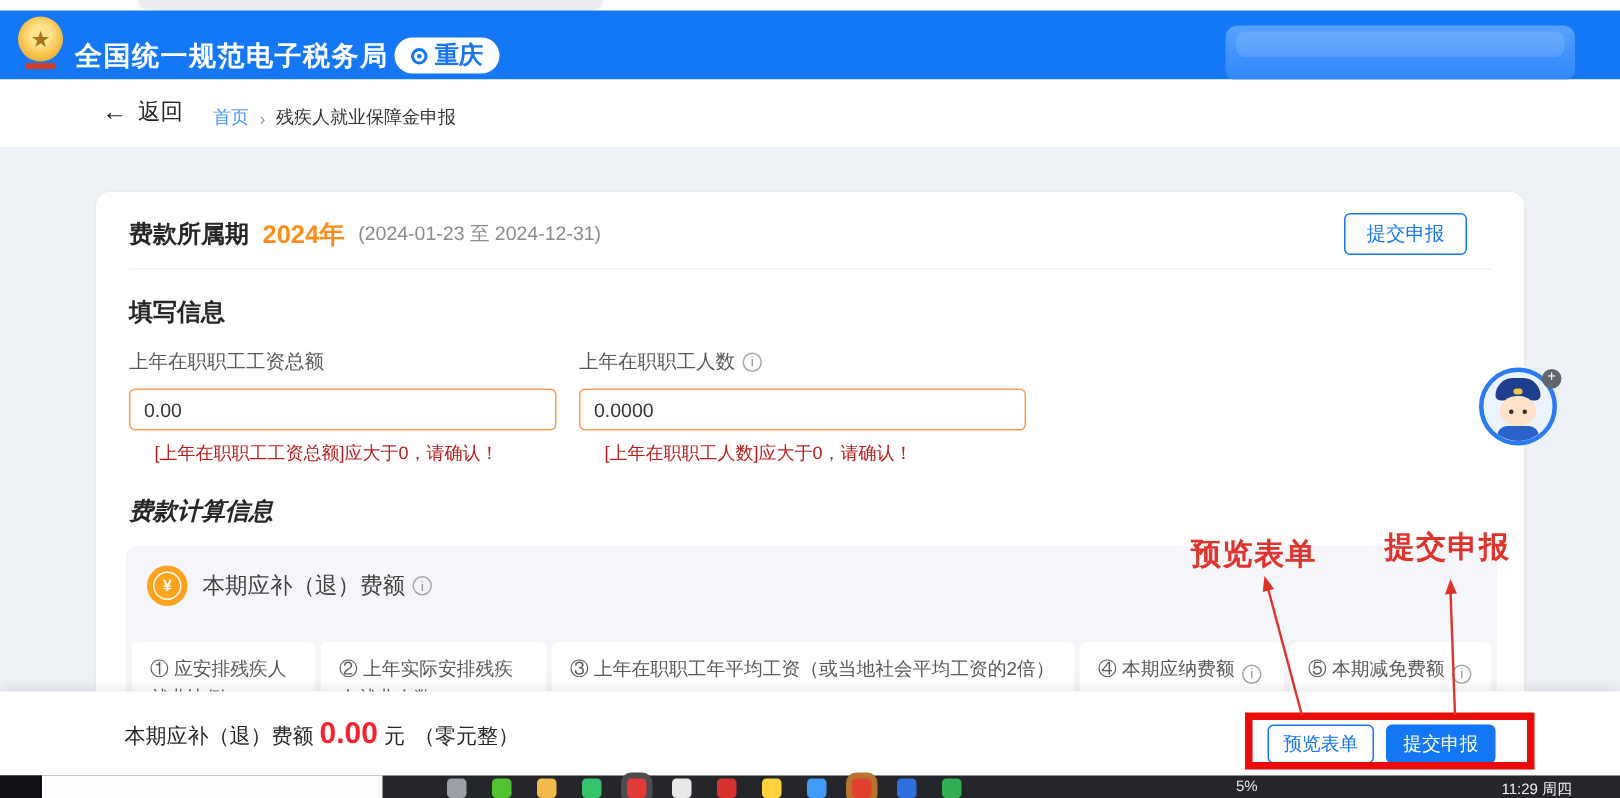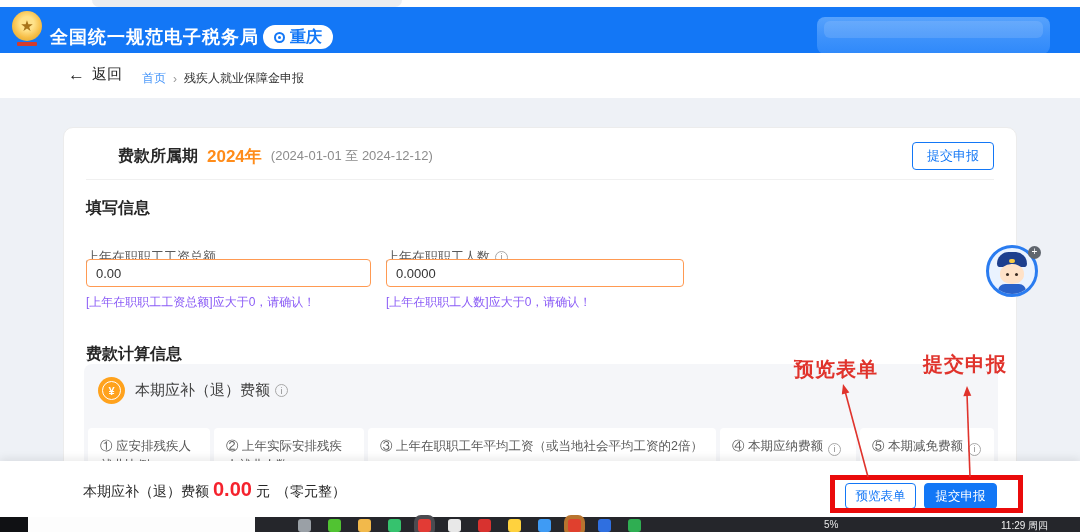--- a/index.html
+++ b/index.html
@@ -33,35 +33,35 @@
   .back { position:absolute; left:68px; top:12px; font-size:15px; color:#262626; display:flex; gap:7px; align-items:center; cursor:pointer; }
   .back-arrow { font-size:17px; line-height:1; }
   .crumbs { position:absolute; left:142px; top:17px; font-size:12px; color:#9a9a9a; display:flex; gap:7px; align-items:center; }
   .crumb-home { color:#4796fa; cursor:pointer; }
   .crumb-cur { color:#333; }
 
   
   .pagebg { position:absolute; left:0; top:98px; width:1080px; height:420px; background:#eef1f6; }
   .card { position:absolute; left:63px; top:29px; width:954px; height:345px; background:#fff;
     border:1px solid #ececec; border-radius:10px; }
-  .period-row { position:absolute; left:22px; right:22px; top:13px; height:30px; display:flex; align-items:center;margin-left:32px; }
+  .period-row { position:absolute; left:22px; right:38px; top:13px; height:30px; display:flex; align-items:center; }
   .period-label { font-size:16px; font-weight:bold; color:#262626; }
   .period-year { font-size:17px; font-weight:bold; color:#ff8c1a; margin-left:9px; }
   .period-range { font-size:13px; color:#8c8c8c; margin-left:9px; }
   .fill-btn { margin-left:auto; height:28px; padding:0 14px; border:1px solid #1377f6; color:#1377f6;
     background:#fff; border-radius:4px; font-size:13px; cursor:pointer; font-family:inherit; }
   .divider { position:absolute; left:22px; right:22px; top:51px; height:1px; background:#f0f0f0; }
   .sec-title { position:absolute; left:22px; font-size:16px; font-weight:bold; color:#262626; }
-  .sec1 { top:70px; } .sec2 { top:216px; }
-  .fld-label { position:absolute; font-size:13px; color:#595959; top:120px; display:flex; align-items:center;text-decoration:underline; }
+  .sec1 { top:70px; } .sec2 { top:203px;font-style:italic; }
+  .fld-label { position:absolute; font-size:13px; color:#595959; top:104px; display:flex; align-items:center; }
   .lab1 { left:22px; } .lab2 { left:322px; }
   .fld-input { position:absolute; top:131px; height:28px; border:1px solid #ff9a52; border-radius:4px;
     font-size:13px; color:#333; padding:0 9px; font-family:inherit; background:#fff; }
   .inp1 { left:22px; width:285px; } .inp2 { left:322px; width:298px; }
-  .fld-err { position:absolute; top:166px; font-size:12px; color:#8b5cf6; }
+  .fld-err { position:absolute; top:166px; font-size:12px; color:#b91c1c;margin-left:17px; }
   .err1 { left:22px; } .err2 { left:322px; }
 
   .panel { position:absolute; left:20px; top:236px; width:914px; height:109px; background:#f5f6f9; border-radius:8px; }
   .panel-title-row { position:absolute; left:14px; top:13px; display:flex; align-items:center; gap:10px; }
   .yen-circle { width:27px; height:27px; border-radius:50%; background:#ffa21d; display:flex; align-items:center; justify-content:center; }
   .yen-inner { width:19px; height:19px; border:1.5px solid #fff; border-radius:50%; display:flex; align-items:center;
     justify-content:center; font-size:11px; color:#fff; font-weight:bold; }
   .panel-title { font-size:15px; color:#404040; display:flex; align-items:center; }
   .cells { position:absolute; left:4px; right:4px; top:64px; display:flex; gap:4px; }
   .cell { background:#fff; border-radius:4px; padding:9px 12px; font-size:12.5px; color:#595959; line-height:1.55; height:56px; }
@@ -148,21 +148,21 @@
       <span class="crumb-cur">残疾人就业保障金申报</span>
     </div>
   </div>
 
   <div class="pagebg">
     <div class="card">
 
       <div class="period-row">
         <span class="period-label">费款所属期</span>
         <span class="period-year">2024年</span>
-        <span class="period-range">(2024-01-01 至 2024-12-12)</span>
+        <span class="period-range">(2024-01-23 至 2024-12-31)</span>
         <button class="fill-btn">提交申报</button>
       </div>
       <div class="divider"></div>
 
       <div class="sec-title sec1">填写信息</div>
 
       <div class="fld-label lab1">上年在职职工工资总额</div>
       <div class="fld-label lab2">
         <span>上年在职职工人数</span>
         <span class="info">i</span>

